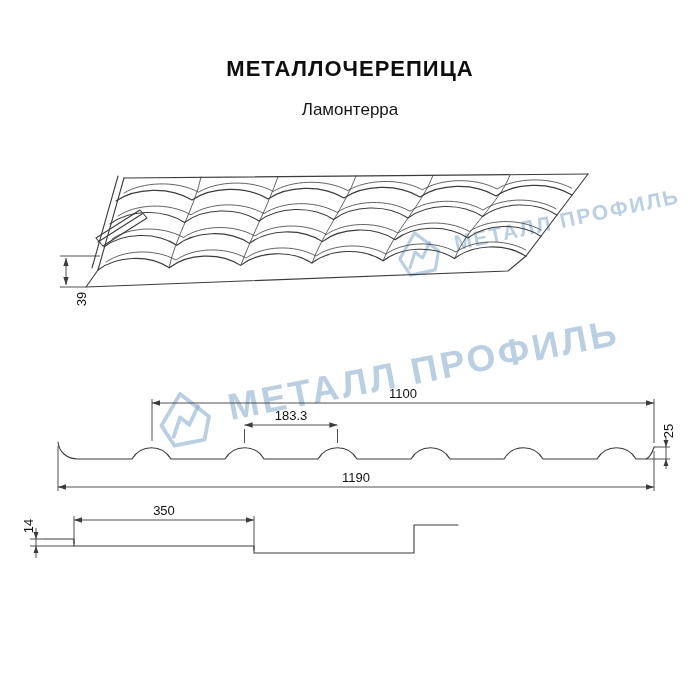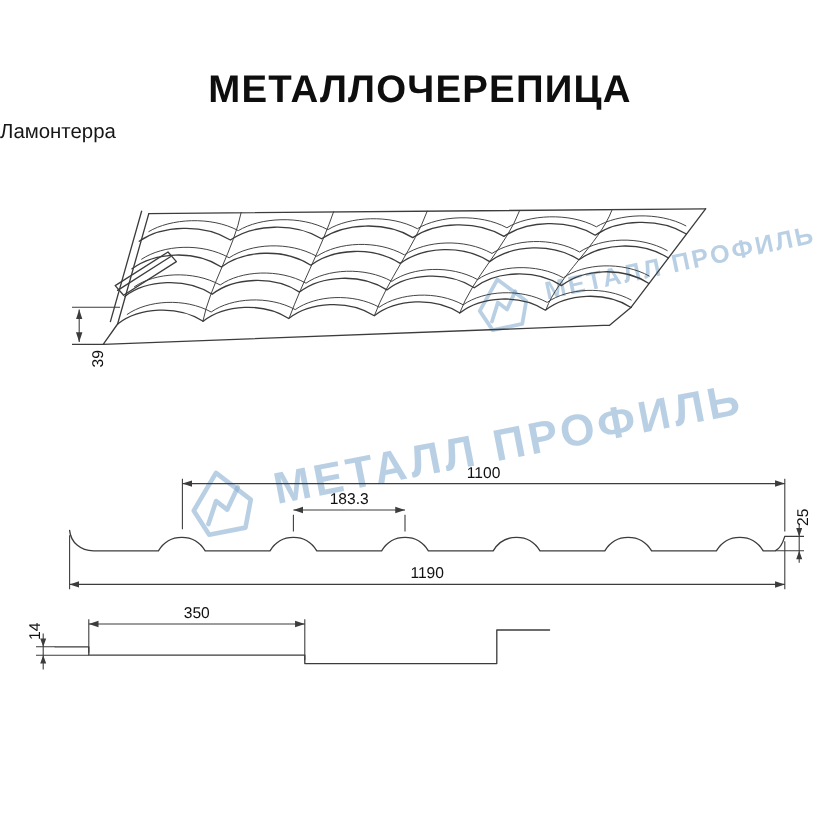--- a/index.html
+++ b/index.html
@@ -2,24 +2,24 @@
 <html><head>
 <meta charset="utf-8">
 <style>
   html,body{margin:0;padding:0;background:#fff;}
   .canvas{
     position:relative;width:700px;height:700px;background:#ffffff;
     font-family:"Liberation Sans",sans-serif;overflow:hidden;
   }
   .title{
     position:absolute;top:56px;left:0;right:0;text-align:center;
-    font-size:32px;font-weight:bold;letter-spacing:1px;color:#0e0e0e;
+    font-size:22px;font-weight:bold;letter-spacing:1px;color:#0e0e0e;
   }
   .subtitle{
-    position:absolute;top:100px;left:0;right:0;text-align:left;
+    position:absolute;top:100px;left:0;right:0;text-align:center;
     font-size:17px;color:#161616;
   }
   .wm{
     position:absolute;display:flex;align-items:center;z-index:1;
     color:rgba(128,170,206,0.55);transform-origin:left center;white-space:nowrap;
   }
   .wm .wm-text{font-weight:bold;}
   .wm1{left:392px;top:230px;transform:rotate(-12deg);gap:10px;}
   .wm1 .wm-text{font-size:21px;letter-spacing:2px;}
   .wm2{left:152px;top:390px;transform:rotate(-11deg);gap:12px;}

